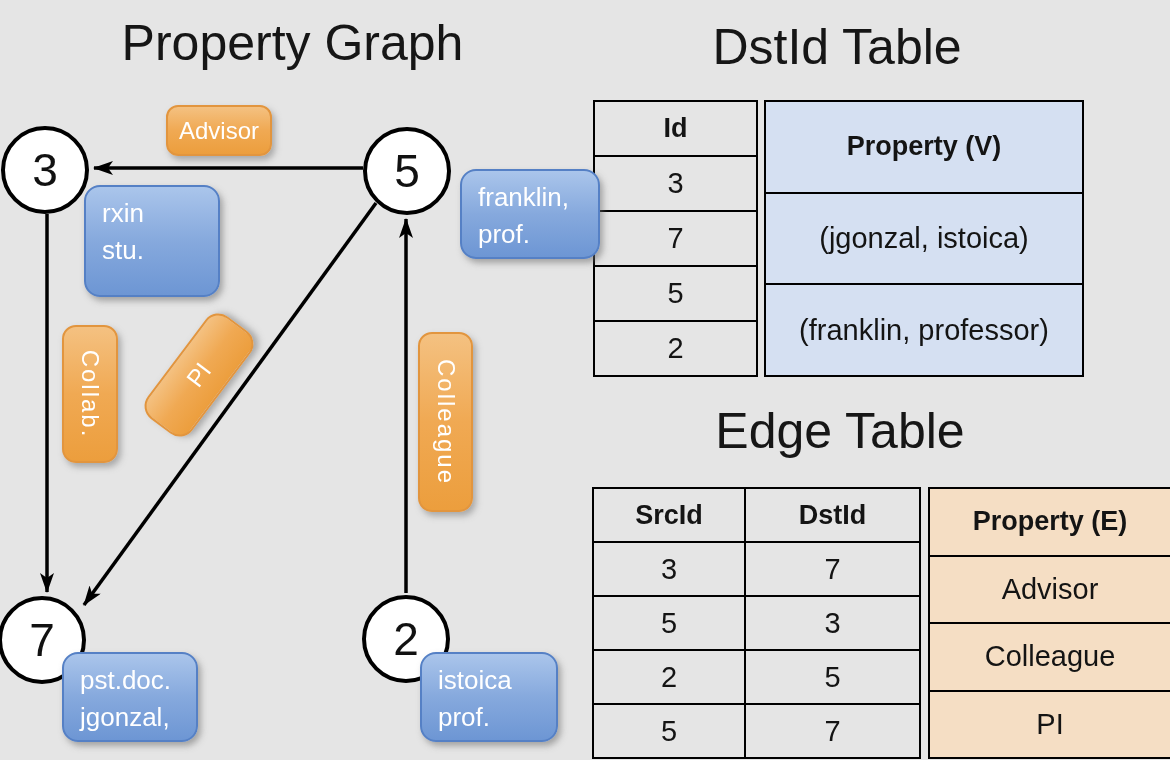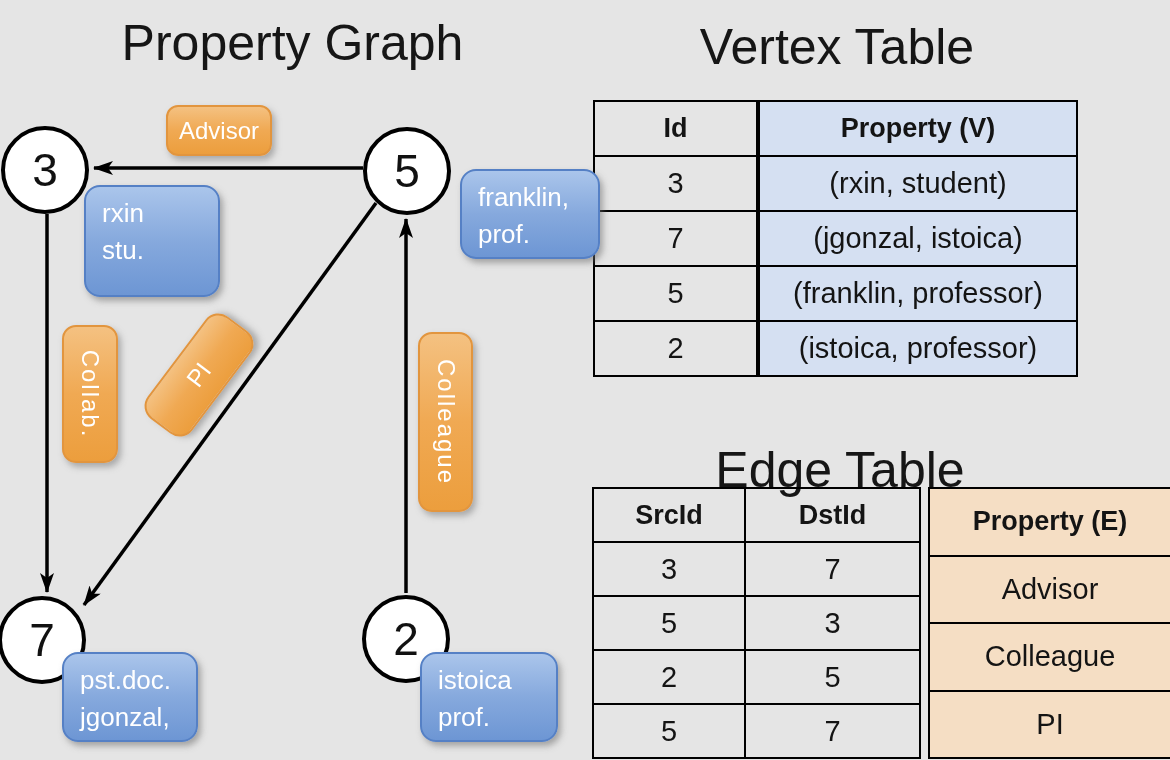--- a/index.html
+++ b/index.html
@@ -4,21 +4,21 @@
 <style>
   html,body{margin:0;padding:0;background:#fff;}
   .stage{position:relative;width:1170px;height:760px;background:#e5e5e5;overflow:hidden;
          font-family:Liberation Sans, sans-serif;color:#141414;}
 
   
   .title{position:absolute;font-size:50px;font-weight:300;letter-spacing:0px;
          color:#161616;white-space:nowrap;text-align:center;}
   .gtitle{left:0;top:14px;width:585px;}
   .vtitle{left:552px;top:18px;width:570px;}
-  .etitle{left:555px;top:402px;width:570px;margin-top:39px;}
+  .etitle{left:555px;top:402px;width:570px;}
 
   
   .node{position:absolute;width:88px;height:88px;border:4px solid #000;border-radius:50%;
         background:#fff;z-index:1;display:flex;align-items:center;justify-content:center;
         box-sizing:border-box;}
   .node span{font-size:46px;font-weight:300;color:#111;}
 
   
   svg.edges{position:absolute;left:0;top:0;z-index:2;pointer-events:none;}
   svg.edges line{stroke:var(--edge-color,#000);stroke-width:3.5;}
@@ -41,39 +41,39 @@
   .collab{left:62px;top:325px;width:56px;height:138px;border-radius:14px;}
   .colleague{left:418px;top:332px;width:55px;height:180px;border-radius:14px;}
   .pibox{left:135px;top:347px;width:128px;height:56px;border-radius:16px;
          transform:rotate(-53deg);display:flex;align-items:center;justify-content:center;
          font-size:24px;}
   .rot{position:absolute;left:50%;top:50%;transform:translate(-50%,-50%) rotate(90deg);
        text-align:center;font-size:24px;letter-spacing:2px;white-space:nowrap;}
 
   
   .tgroup{position:absolute;display:flex;z-index:1;}
-  .vgroup{left:593px;top:100px;}
+  .vgroup{left:593px;top:100px;gap:6px;}
   .egroup{left:592px;top:487px;gap:7px;}
   table.t{border-collapse:collapse;table-layout:fixed;}
   table.t th,table.t td{border:2.5px solid #000;text-align:center;vertical-align:middle;
                         padding:0;color:#141414;overflow:hidden;white-space:nowrap;}
   table.t th{font-size:27px;font-weight:bold;}
   table.t td{font-size:29px;font-weight:300;}
   .vgroup th,.vgroup td{height:53px;}
   .egroup th,.egroup td{height:52px;}
   .bluecol th,.bluecol td{background:var(--vertex-col-fill,#d5e0f2);}
   .tancol th,.tancol td{background:var(--edge-col-fill,#f5dec4);}
 </style>
 </head>
 <body>
 
 <div class="stage">
 
   <div class="title gtitle">Property Graph</div>
-  <div class="title vtitle">Vertex Table</div>
+  <div class="title vtitle">DstId Table</div>
   <div class="title etitle">Edge Table</div>
 
   <div class="node" style="left:1px;top:126px;">
     <span>3</span>
   </div>
   <div class="node" style="left:363px;top:127px;">
     <span>5</span>
   </div>
   <div class="node" style="left:-2px;top:596px;">
     <span>7</span>
@@ -143,30 +143,24 @@
             <td>2</td>
           </tr>
     </tbody>
       </table>
     <table class="t bluecol" style="width:320px;">
       <tbody>
           <tr>
             <th>Property (V)</th>
           </tr>
       <tr>
-            <td>(rxin, student)</td>
-          </tr>
-      <tr>
             <td>(jgonzal, istoica)</td>
           </tr>
       <tr>
             <td>(franklin, professor)</td>
-          </tr>
-      <tr>
-            <td>(istoica, professor)</td>
           </tr>
     </tbody>
       </table>
   </div>
 
   <div class="tgroup egroup">
     <table class="t idcol" style="width:323px;">
       <tbody>
           <tr>
         <th style="width:150px;border-radius:9px;">SrcId</th>

